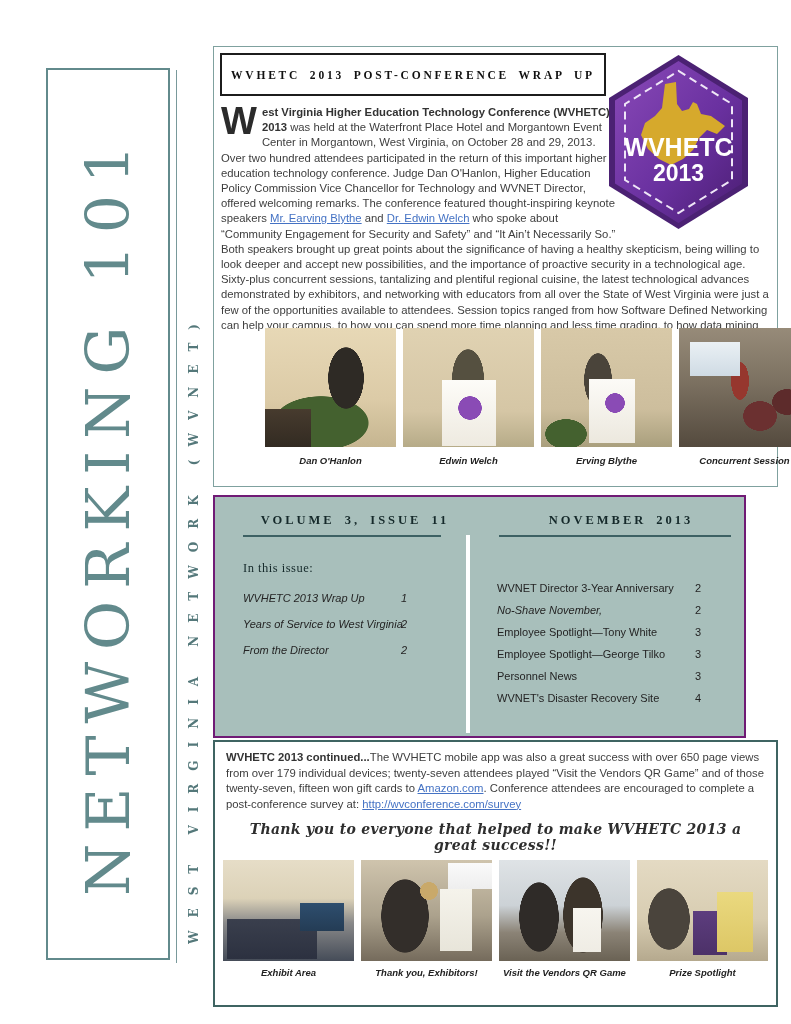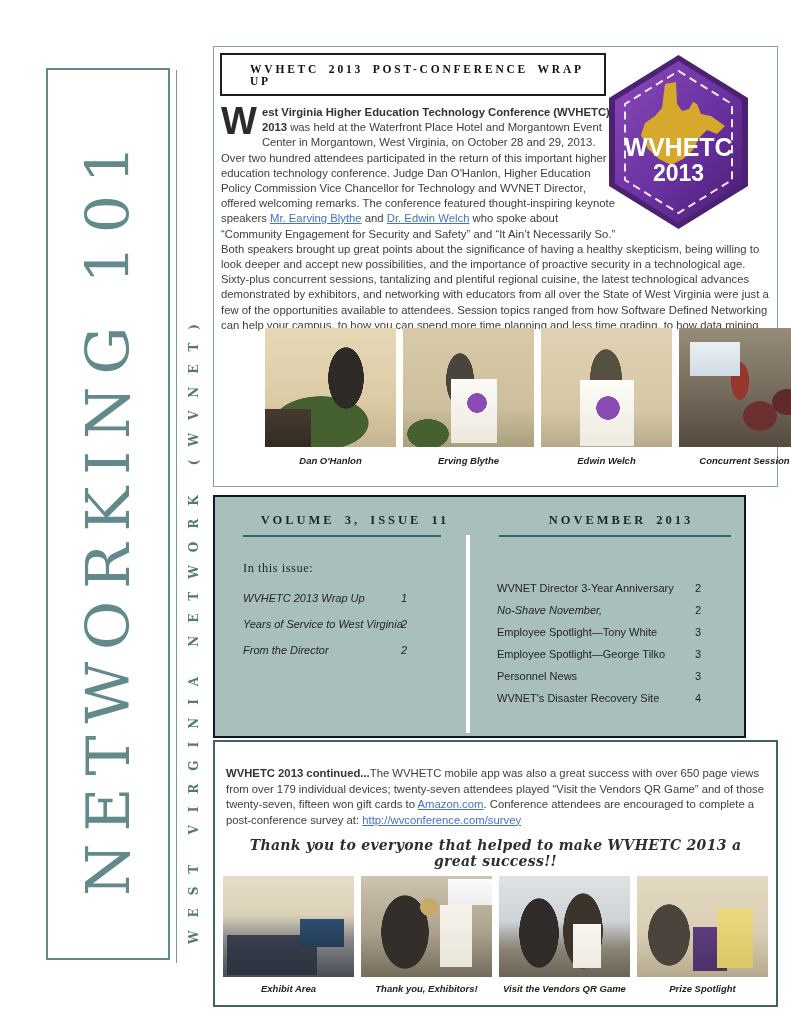--- a/index.html
+++ b/index.html
@@ -18,21 +18,21 @@
               display:flex;align-items:center;justify-content:center;}
   .side-sub{writing-mode:vertical-rl;transform:rotate(180deg);white-space:nowrap;
             font-family:"DejaVu Serif","Liberation Serif",serif;font-weight:bold;
             font-size:12px;letter-spacing:13px;color:#54787a;}
 
   
   .box-top{position:absolute;left:213px;top:46px;width:565px;height:441px;
            border:1px solid #7fa19f;background:#fff;box-sizing:border-box;}
   .masthead{position:absolute;left:6px;top:6px;width:386px;height:43px;
             border:2px solid #1c1c1c;box-sizing:border-box;display:flex;align-items:center;
-            padding-left:28px;font-family:"Liberation Serif",serif;font-weight:bold;
+            padding-left:9px;font-family:"Liberation Serif",serif;font-weight:bold;
             font-size:11.5px;letter-spacing:2.8px;word-spacing:4px;color:#111;}
   .badge{position:absolute;left:394px;top:7px;width:141px;height:176px;}
 
   .article{position:absolute;left:7px;top:58px;width:551px;height:228px;overflow:hidden;
            font-size:11.3px;line-height:15.2px;color:#3d3d3d;}
   .badge-spacer{float:right;width:152px;height:122px;}
   .dropcap{float:left;font-size:38px;line-height:30px;font-weight:bold;color:#2b2b2b;
            margin:1px 5px 0 0;}
   .b{font-weight:bold;color:#333;}
   .i{}
@@ -95,21 +95,21 @@
        background-position:22% 70%,72% 84%,70% 66%,0 0;}
   .ph8{background-image:linear-gradient(#ead97f,#ddc766),
        linear-gradient(#5d3d7e,#4c3168),
        radial-gradient(closest-side,#4a443c 98%,rgba(0,0,0,0)),
        linear-gradient(180deg,#e4dac3 0%,#d8cdb2 58%,#b5a98e 100%);
        background-size:36px 60px,34px 44px,42px 62px,100% 100%;
        background-position:84% 78%,58% 88%,12% 72%,0 0;}
 
   
   .panel{position:absolute;left:213px;top:495px;width:533px;height:243px;
-         background:#a8bfbb;border:2px solid #0f172a;box-sizing:border-box;}
+         background:#a8bfbb;border:2px solid #701a75;box-sizing:border-box;}
   .panel-divider{position:absolute;left:251px;top:38px;width:4px;height:198px;background:#fff;}
   .panel-col-left{position:absolute;left:0;top:0;width:252px;height:100%;
                   padding:16px 0 0 28px;box-sizing:border-box;}
   .panel-col-right{position:absolute;left:258px;top:0;width:272px;height:100%;
                    padding:16px 0 0 24px;box-sizing:border-box;}
   .panel-h{font-family:"Liberation Serif",serif;font-weight:bold;font-size:12.5px;
            letter-spacing:3px;word-spacing:4px;color:#15292a;text-align:center;}
   .panel-rule{height:2px;background:#3d6163;margin-top:7px;}
   .rule-l{width:198px;}
   .rule-r{width:232px;margin-left:2px;}
@@ -121,21 +121,21 @@
   .toc-row{position:relative;font-size:11px;line-height:14px;color:#242424;white-space:nowrap;}
   .toc-l .toc-row{margin-bottom:12px;}
   .toc-r .toc-row{margin-bottom:8px;}
   .toc-l .pg{position:absolute;left:158px;top:0;}
   .toc-r .pg{position:absolute;left:198px;top:0;}
   .row-italic .lbl{font-style:italic;}
 
   
   .box-bottom{position:absolute;left:213px;top:740px;width:565px;height:267px;
               border:2px solid #3f6462;background:#fff;box-sizing:border-box;
-              padding:24px 11px;}
+              padding:8px 11px;}
   .cont-p{font-size:11.3px;line-height:15.6px;color:#3d3d3d;}
   .thanks{text-align:center;font-family:"DejaVu Serif","Liberation Serif",serif;
           font-style:italic;font-weight:bold;font-size:14px;color:#2e2e2e;
           margin-top:9px;letter-spacing:0.3px;}
 
   .badge-text{font-family:"Liberation Sans",sans-serif;font-weight:bold;fill:#ffffff;}
 </style>
 </head>
 <body>
 
@@ -184,26 +184,26 @@
       <span>  Both speakers brought up great points about the significance of having a healthy skepticism, being willing to look deeper and accept new possibilities, and the importance of proactive security in a technological age.  Sixty-plus concurrent sessions, tantalizing and plentiful regional cuisine, the latest technological advances demonstrated by exhibitors, and networking with educators from all over the State of West Virginia were just a few of the opportunities available to attendees.  Session topics ranged from how Software Defined Networking can help your campus, to how you can spend more time planning and less time grading, to how data mining can change the way students learn and interact with their courses. </span>
       
     </div>
 
     <div class="photo-row-top">
       <figure class="photo">
         <div class="img ph1"></div>
         <figcaption>Dan O'Hanlon</figcaption>
       </figure>
       <figure class="photo">
+        <div class="img ph3"></div>
+        <figcaption>Edwin Welch</figcaption>
+      </figure>
+      <figure class="photo">
         <div class="img ph2"></div>
         <figcaption>Erving Blythe</figcaption>
-      </figure>
-      <figure class="photo">
-        <div class="img ph3"></div>
-        <figcaption>Edwin Welch</figcaption>
       </figure>
       <figure class="photo">
         <div class="img ph4"></div>
         <figcaption>Concurrent Session</figcaption>
       </figure>
     </div>
   </div>
 
   <div class="panel">
     <div class="panel-divider"></div>

